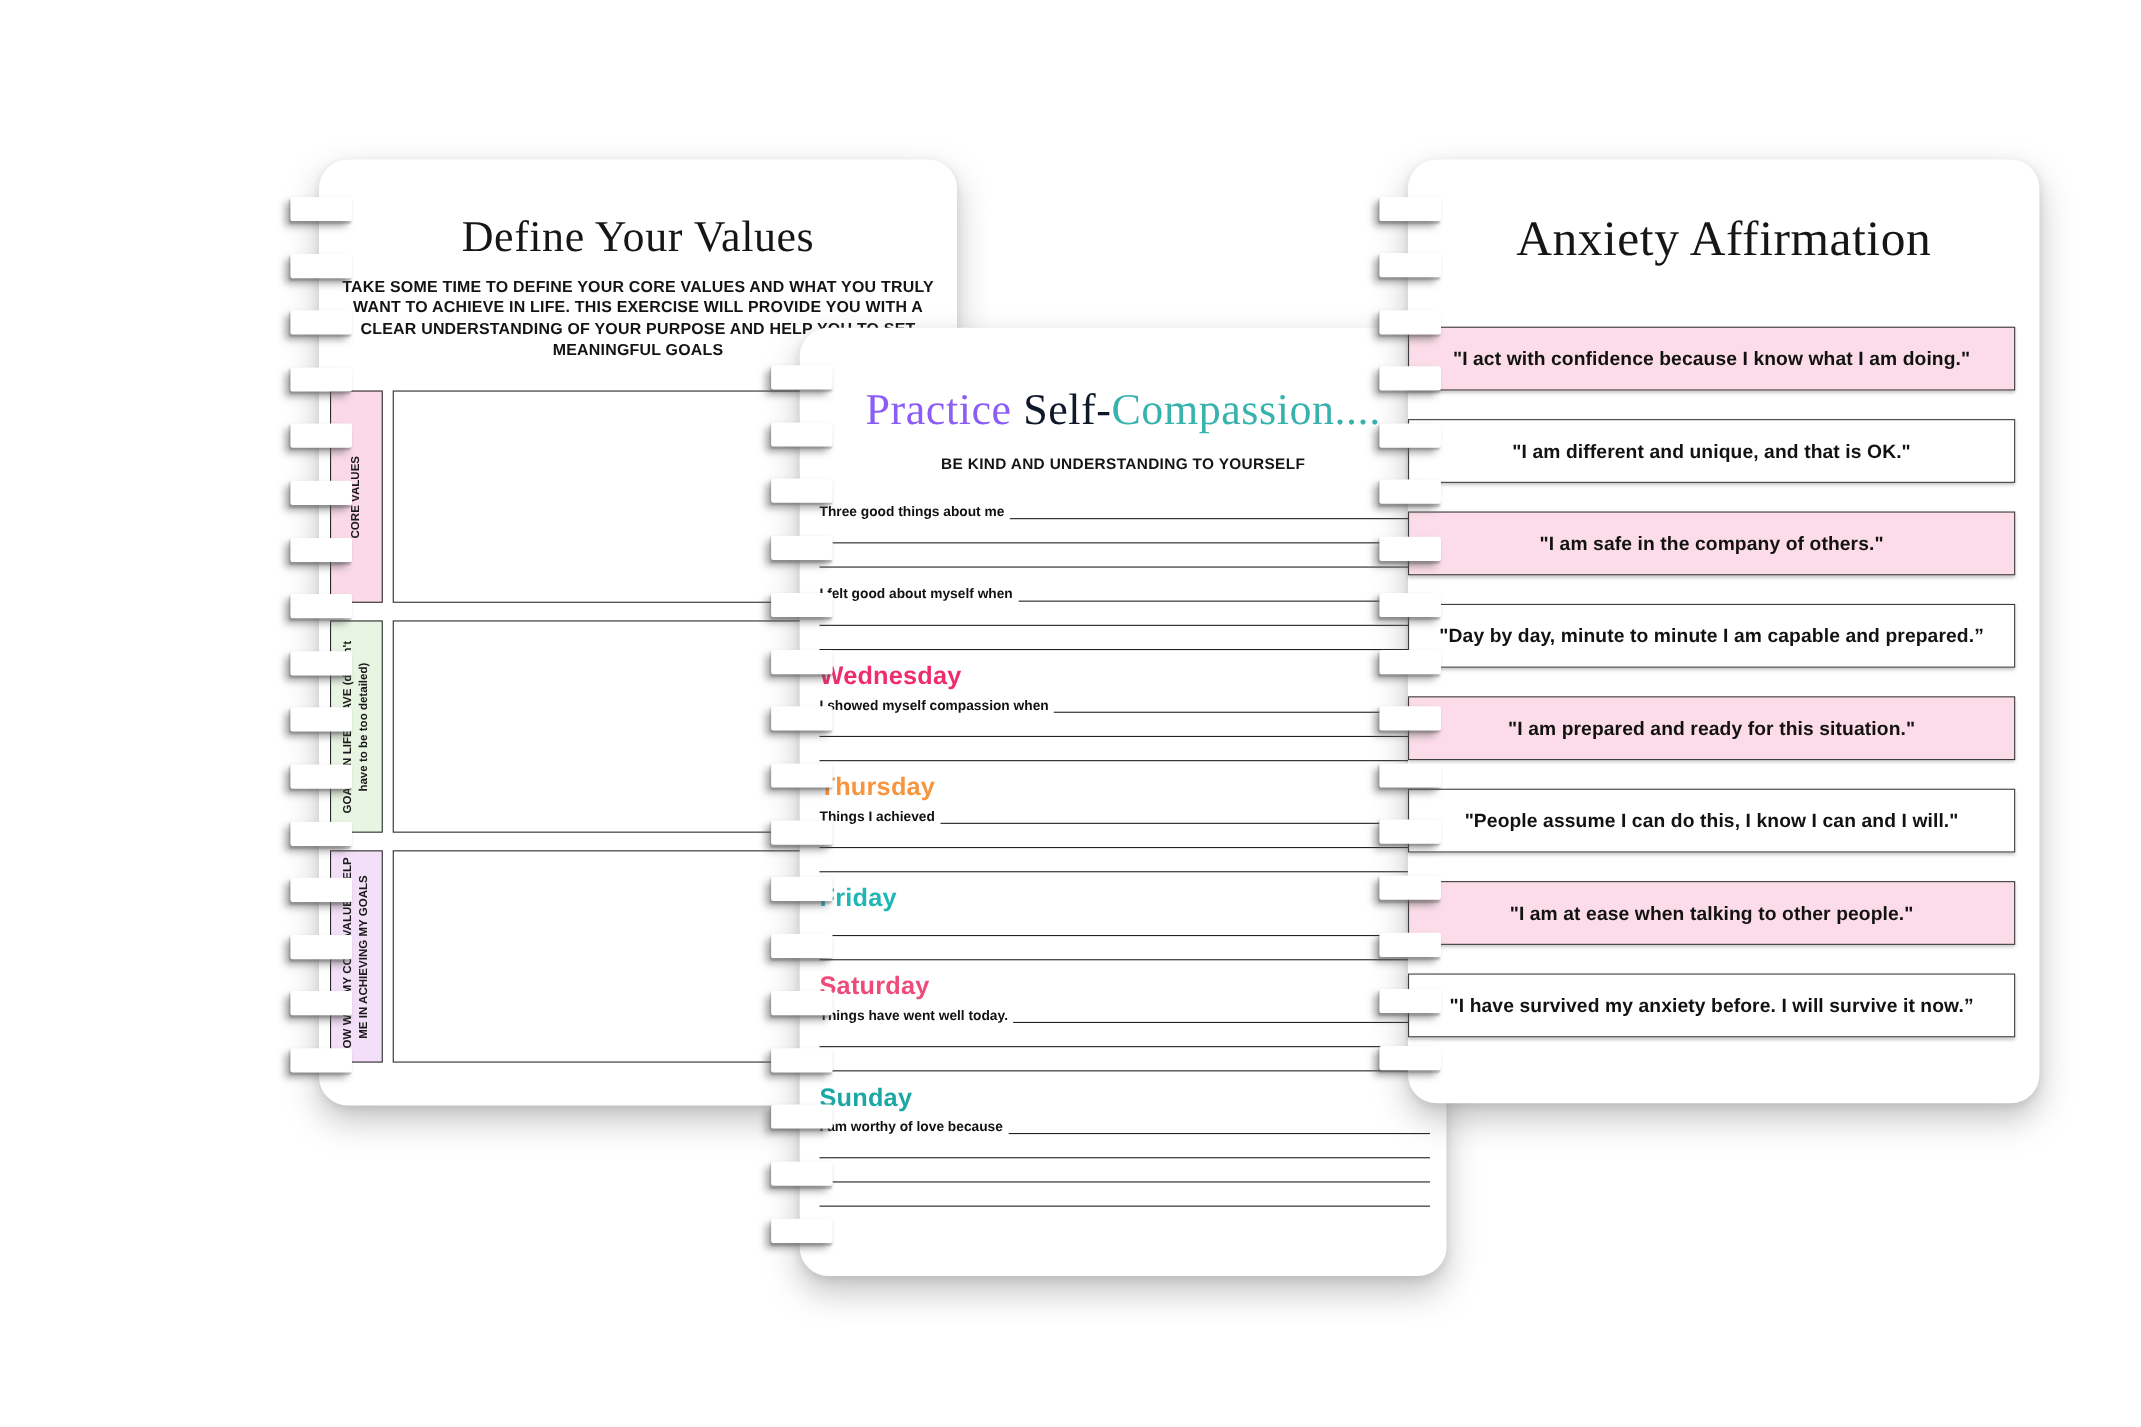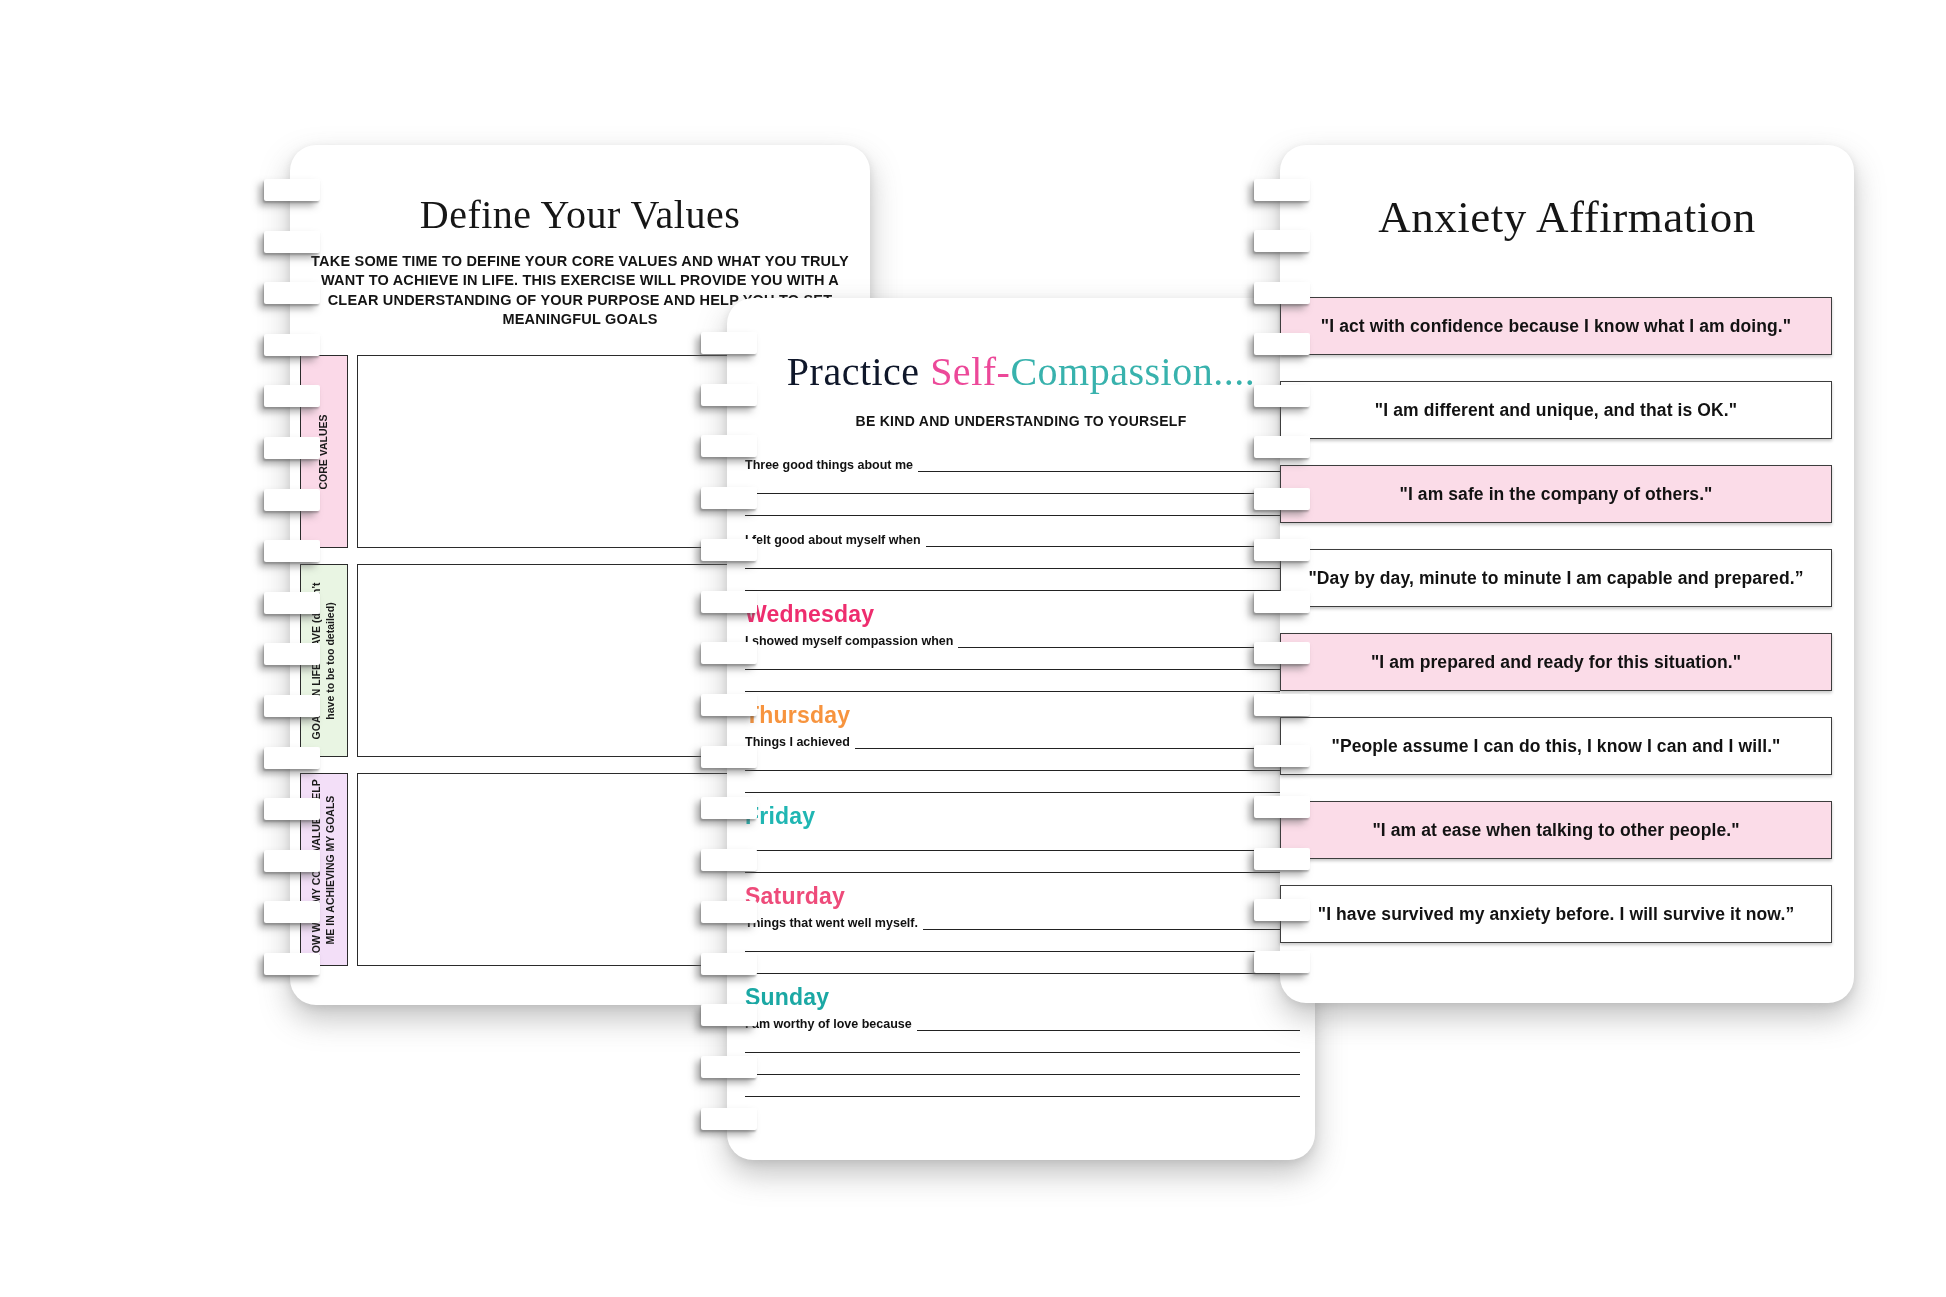--- a/index.html
+++ b/index.html
@@ -110,21 +110,21 @@
         <div class="notch"></div>
         <div class="notch"></div>
         <div class="notch"></div>
         <div class="notch"></div>
         <div class="notch"></div>
       </div>
   </div>
 
   <div class="page" id="compassion-page">
     <div class="serif-title" id="compassion-title">
-      <span style="color: #0f172a;">Practice </span><span style="color: #ec4899;">Self-</span><span style="color: rgb(56, 178, 173);">Compassion....</span>
+      <span style="color: #8b5cf6;">Practice </span><span style="color: #0f172a;">Self-</span><span style="color: rgb(56, 178, 173);">Compassion....</span>
     </div>
     <div id="compassion-sub">BE KIND AND UNDERSTANDING TO YOURSELF</div>
 
     <div id="days">
       <div class="day-block">
         <div class="prompt-row">
             <span class="prompt">Three good things about me</span>
              <span class="fill-line"></span>
           </div>
         <div class="rule"></div>
@@ -162,21 +162,21 @@
 
       <div class="day-block">
         <div class="day-name" style="color: rgb(32, 182, 179);">Friday</div>
         <div class="rule"></div>
         <div class="rule"></div>
       </div>
 
       <div class="day-block">
         <div class="day-name" style="color: rgb(238, 75, 122);">Saturday</div>
         <div class="prompt-row">
-            <span class="prompt">Things that went well myself.</span>
+            <span class="prompt">Things have went well today.</span>
              <span class="fill-line"></span>
           </div>
         <div class="rule"></div>
         <div class="rule"></div>
       </div>
 
       <div class="day-block">
         <div class="day-name" style="color: rgb(27, 168, 164);">Sunday</div>
         <div class="prompt-row">
             <span class="prompt">I am worthy of love because</span>

